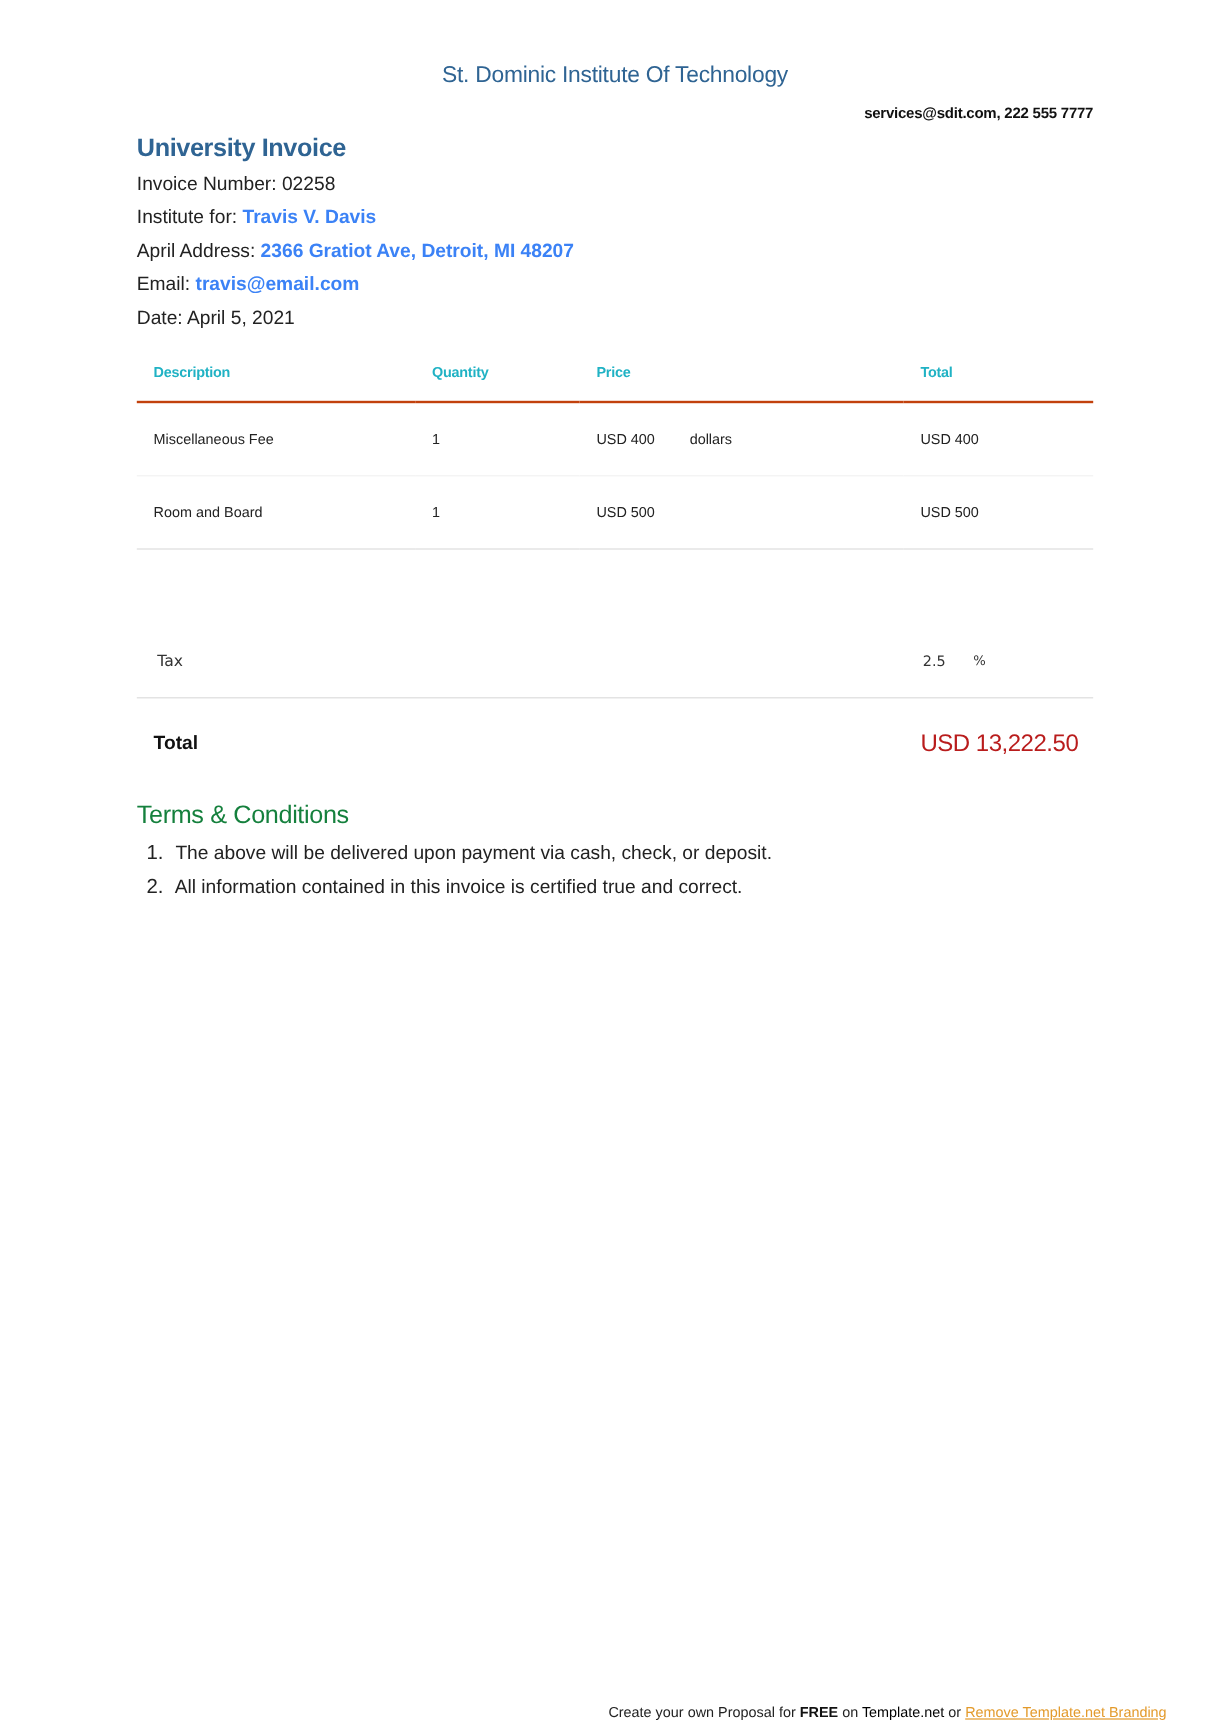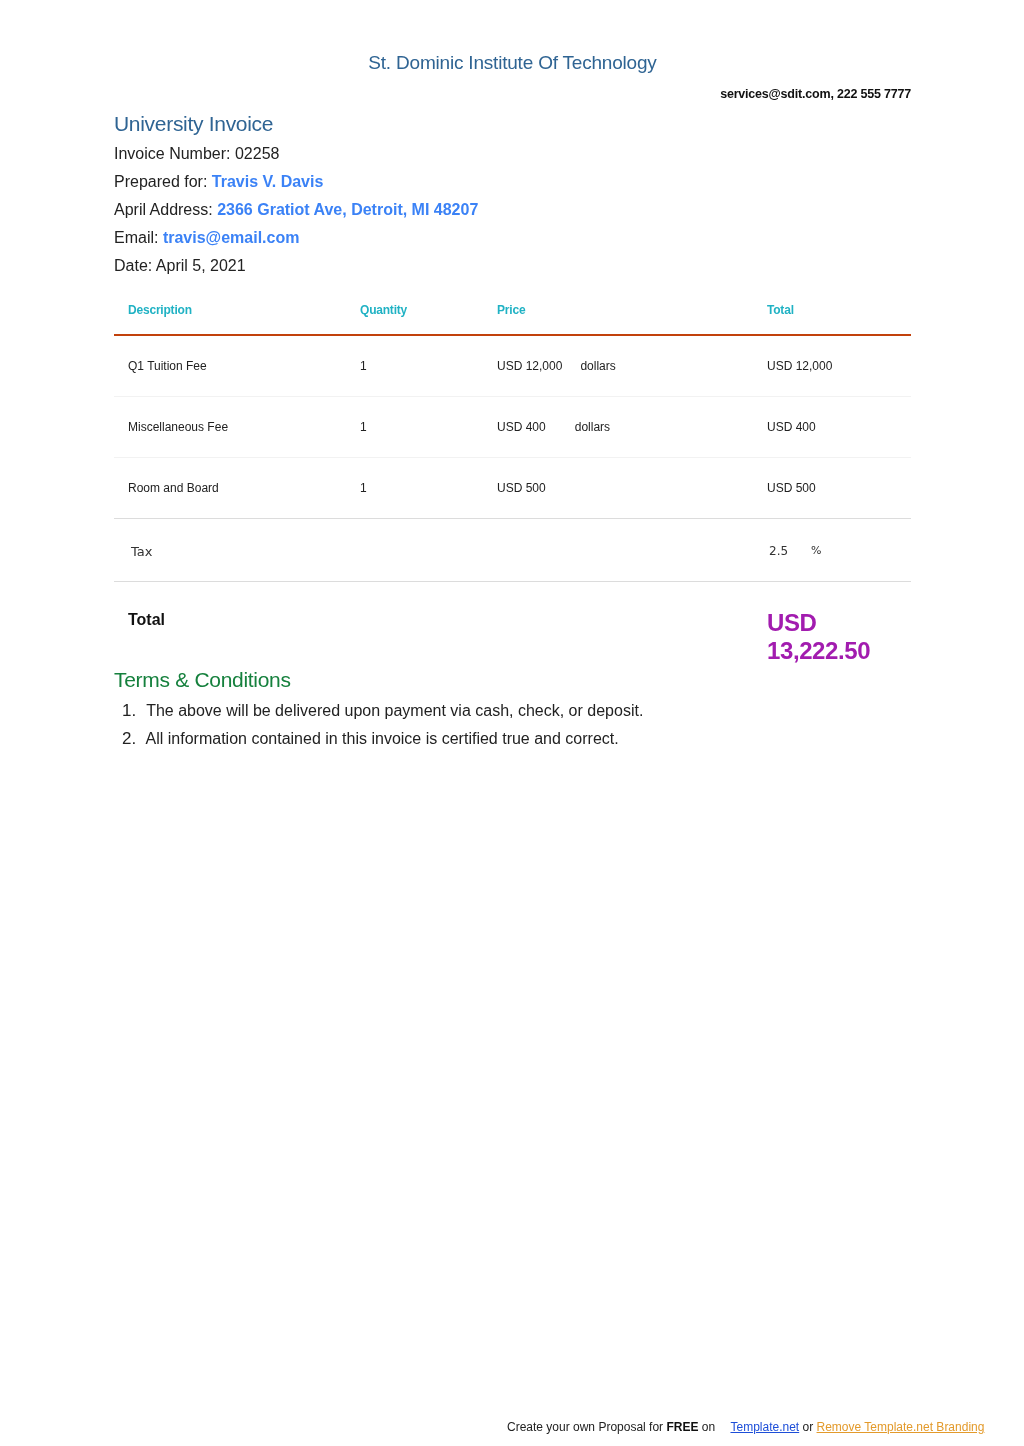--- a/index.html
+++ b/index.html
@@ -12,21 +12,21 @@
   .org-name {
     position: absolute; top: 52px; left: 0; width: 797px; text-align: center;
     font-size: 19px; color: #2f6493; font-weight: 500; letter-spacing: -0.2px;
   }
   .org-contact {
     position: absolute; top: 87px; left: 0; width: 797px; text-align: right;
     font-size: 12.5px; color: #111; font-weight: bold; letter-spacing: -0.2px;
   }
   .inv-title {
     position: absolute; top: 112px; left: 0;
-    font-size: 21px; color: #2f6493; font-weight: 400; letter-spacing: -0.3px;
+    font-size: 21px; color: #2f6493; font-weight: 700; letter-spacing: -0.3px;
   }
   .meta { position: absolute; top: 143px; left: 0; font-size: 16px; color: #222; }
   .meta .row { height: 28px; line-height: 22px; }
   .meta b { color: #3b82f6; }
   table.items {
     position: absolute; top: 286px; left: 0; width: 797px;
     border-collapse: collapse; font-size: 12px;
   }
   table.items th {
     text-align: left; font-size: 12px; color: #20b2c4; font-weight: bold;
@@ -43,54 +43,54 @@
   .tax-row {
     position: absolute; top: 520px; left: 0; width: 797px; height: 62px;
     border-bottom: 1px solid #dcdcdc; font-size: 13px; color: #333;
     font-family: "DejaVu Sans", sans-serif;
   }
   .tax-row .lbl { position: absolute; left: 17px; top: 24px; }
   .tax-row .val { position: absolute; left: 655px; top: 24px; font-size: 12px; }
   .tax-row .pct { position: absolute; left: 697px; top: 24px; font-size: 11px; }
   .total-row { position: absolute; top: 605px; left: 0; width: 797px; height: 34px; }
   .total-row .lbl { position: absolute; left: 14px; top: 6px; font-size: 16px; font-weight: bold; color: #111; }
-  .total-row .val { position: absolute; left: 653px; top: 4px; font-size: 24px; font-weight: bold; color: #a21caf; letter-spacing: -0.4px; }
+  .total-row .val { position: absolute; left: 653px; top: 4px; font-size: 20px; font-weight: normal; color: #b91c1c; letter-spacing: -0.4px; }
   .terms-title {
     position: absolute; top: 668px; left: 0;
     font-size: 21px; color: #15803d; font-weight: 500; letter-spacing: -0.3px;
   }
   ol.terms {
     position: absolute; top: 700px; left: 8px; list-style: none; font-size: 16px; color: #222;
   }
   ol.terms li { height: 28px; line-height: 22px; }
   ol.terms .num { display: inline-block; width: 20px; font-size: 17px; }
   .footer {
     position: absolute; top: 1420px; left: 507px; font-size: 12px; color: #222;
     white-space: nowrap;
   }
   .footer b { color: #111; }
-  .footer a.tn { color: #1d4ed8; text-decoration: underline; margin-left: 12px; }
+  .footer a.tn { color: #000000; }
   .footer a.rm { color: #e39a2b; text-decoration: underline; }
 </style>
 </head>
 <body>
 
 <div class="page">
   <div class="org-name">St. Dominic Institute Of Technology</div>
   <div class="org-contact">services@sdit.com, 222 555 7777</div>
 
   <div class="inv-title">University Invoice</div>
 
   <div class="meta">
     <div class="row">
       <span>Invoice Number:</span>
       <span>02258</span>
     </div>
     <div class="row">
-      <span>Prepared for:</span>
+      <span>Institute for:</span>
       <b>Travis V. Davis</b>
     </div>
     <div class="row">
       <span>April Address:</span>
       <b>2366 Gratiot Ave, Detroit, MI 48207</b>
     </div>
     <div class="row">
       <span>Email:</span>
       <b>travis@email.com</b>
     </div>
@@ -103,26 +103,20 @@
   <table class="items">
     <thead>
       <tr>
         <th class="c1">Description</th>
         <th class="c2">Quantity</th>
         <th class="c3">Price</th>
         <th>Total</th>
       </tr>
     </thead>
     <tbody>
-      <tr>
-        <td>Q1 Tuition Fee</td>
-        <td>1</td>
-        <td><span>USD 12,000</span><span class="unit">dollars</span></td>
-        <td>USD 12,000</td>
-      </tr>
       <tr>
         <td>Miscellaneous Fee</td>
         <td>1</td>
         <td><span>USD 400</span><span class="unit" style="margin-left:29px">dollars</span></td>
         <td>USD 400</td>
       </tr>
       <tr class="last">
         <td>Room and Board</td>
         <td>1</td>
         <td><span>USD 500</span><span class="unit"></span></td>

